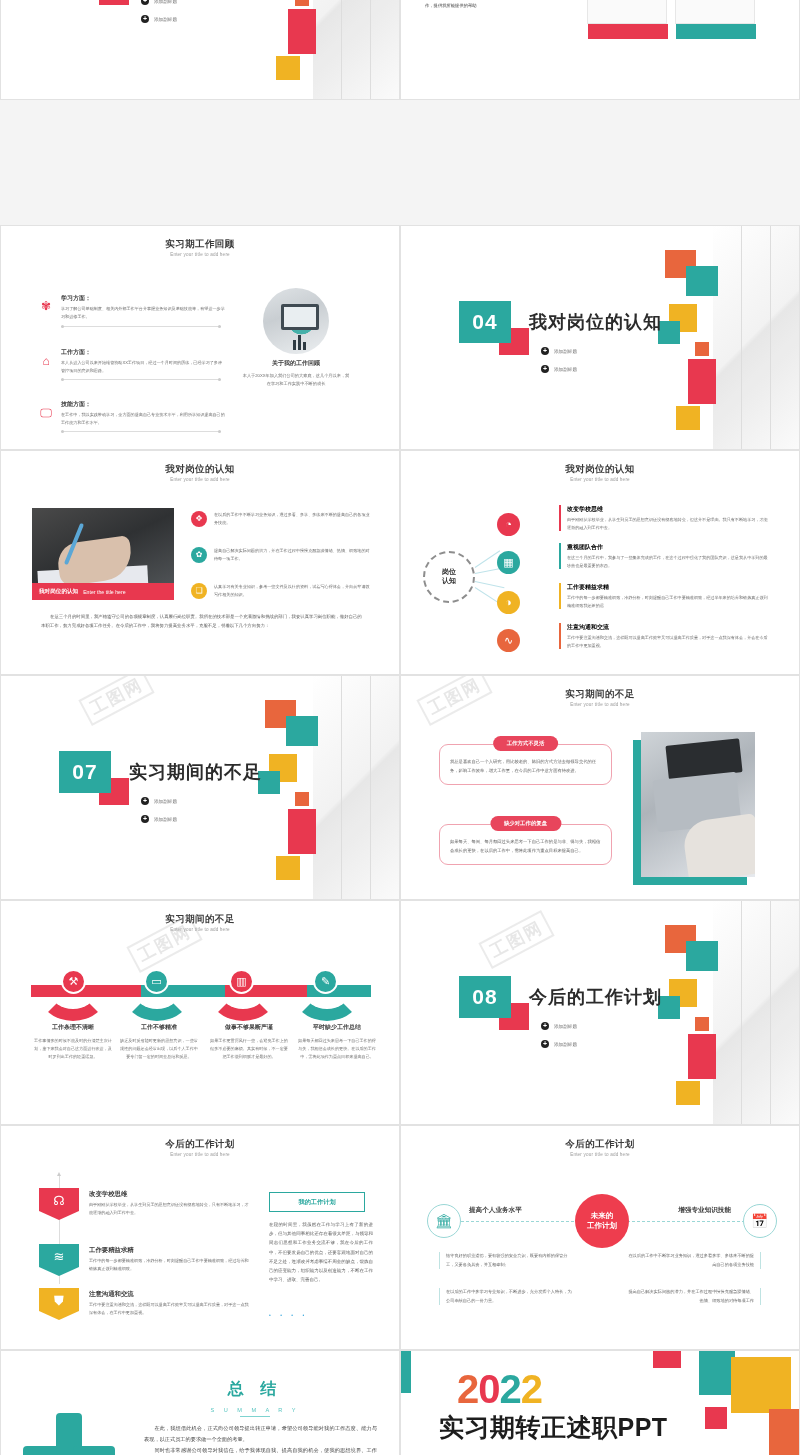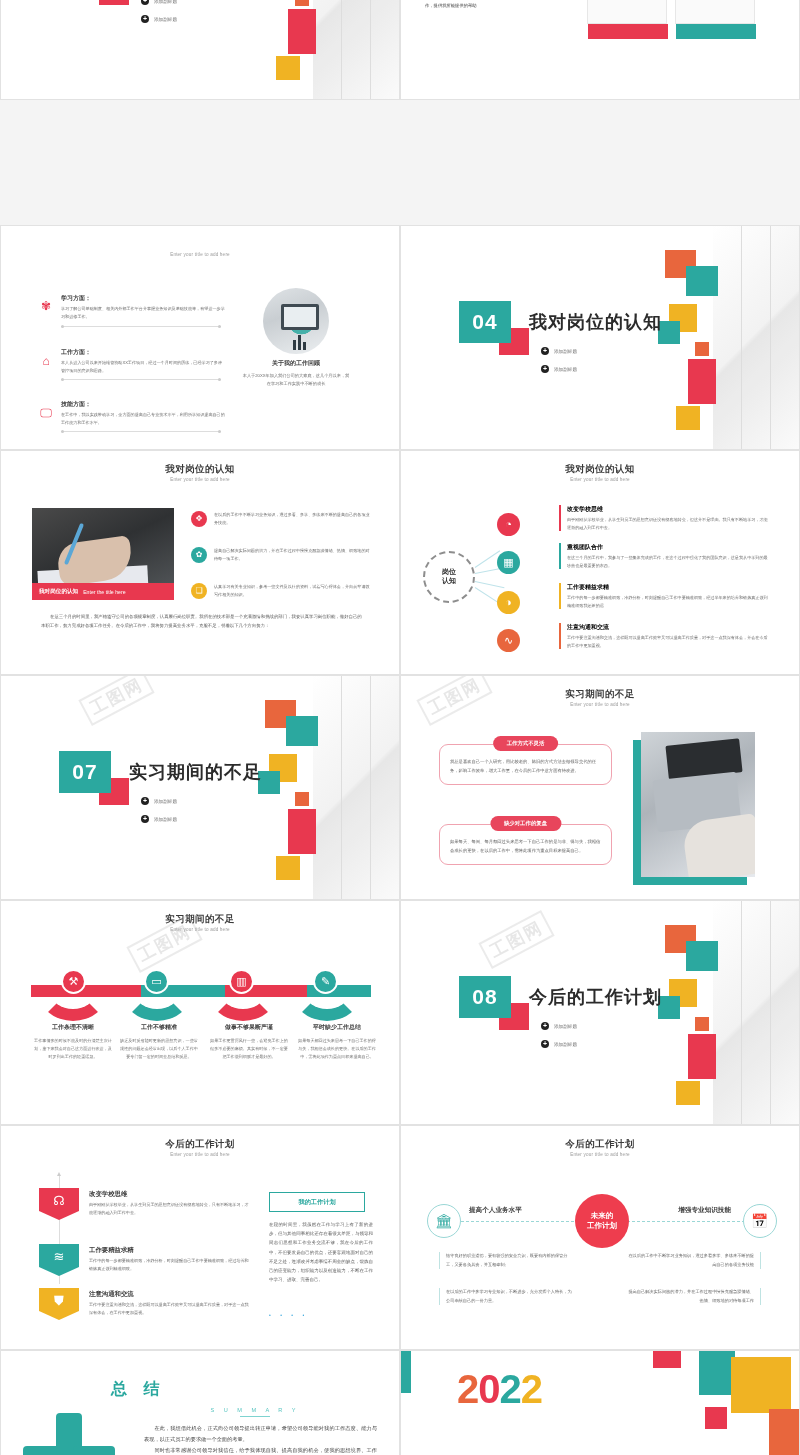--- a/index.html
+++ b/index.html
@@ -259,21 +259,21 @@
   .fut-p.r{ border-right:1px solid #bfe3e2; text-align:right; }
 
   
   .sum-ic{
     position:absolute; left:22px; top:62px; width:92px; height:92px;
   }
   .sum-ic span{
     position:absolute; width:42px; height:26px; background:#2BA89F; border-radius:4px;
   }
   .sum-title{
-    position:absolute; left:0; right:0; top:28px; text-align:left;
+    position:absolute; left:0; right:0; top:28px; text-align:center;
     font-size:16px; font-weight:bold; color:#2BA89F; letter-spacing:6px;
     padding-left:110px;
   }
   .sum-sub{
     position:absolute; left:110px; right:0; top:56px; text-align:center;
     font-size:5.6px; color:#57c4c0; letter-spacing:4px;
   }
   .sum-sub::after{
     content:""; display:block; width:30px; height:1px; background:#7fd3d0;
     margin:3px auto 0;
@@ -334,20 +334,21 @@
         <div style="position:absolute;left:0;bottom:-16px;width:80px;height:15px;background:#E8384F;"></div>
       </div>
       <div style="position:absolute;left:274px;top:66px;width:80px;height:82px;background:#fafafa;border:1px solid #e7e7e7;">
 
         <div style="position:absolute;left:0;bottom:-16px;width:80px;height:15px;background:#2BA89F;"></div>
       </div>
     </div>
   </div>
 
   <div class="slide">
+    <div class="s-title">实习期工作回顾</div>
     <div class="s-sub">Enter your title to add here</div>
 
     <div class="rev-ic" style="top:73px;">✾</div>
     <div class="rev-item" style="top:68px;">
       <div class="head-txt">学习方面：</div>
       <div class="body-txt" style="margin-top:2px;">学习了解公司基础制度、相关内外部工作平台并掌握业务知识及基础技能等，有望进一步学习和进修工作。</div>
     </div>
     <div class="rev-line" style="top:100px;"></div>
 
     <div class="rev-ic" style="top:128px;">⌂</div>
@@ -657,17 +658,18 @@
       <div class="sq" style="left:0;top:0;width:10px;height:42px;background:#2BA89F;"></div>
       <div class="sq" style="left:252px;top:0;width:28px;height:17px;background:#E8384F;"></div>
       <div class="sq" style="left:298px;top:0;width:36px;height:44px;background:#2BA89F;"></div>
       <div class="sq" style="left:330px;top:6px;width:60px;height:56px;background:#F0B323;"></div>
       <div class="sq" style="left:304px;top:56px;width:22px;height:22px;background:#E8384F;"></div>
       <div class="sq" style="left:368px;top:58px;width:32px;height:68px;background:#E8663D;"></div>
 
       <div class="year">
         <i style="color:#E8663D;">2</i><i style="color:#E8384F;">0</i><i style="color:#2BA89F;">2</i><i style="color:#F0B323;">2</i>
       </div>
+      <div class="main">实习期转正述职PPT</div>
 
     </div>
   </div>
 
 </div>
 
 </body></html>

